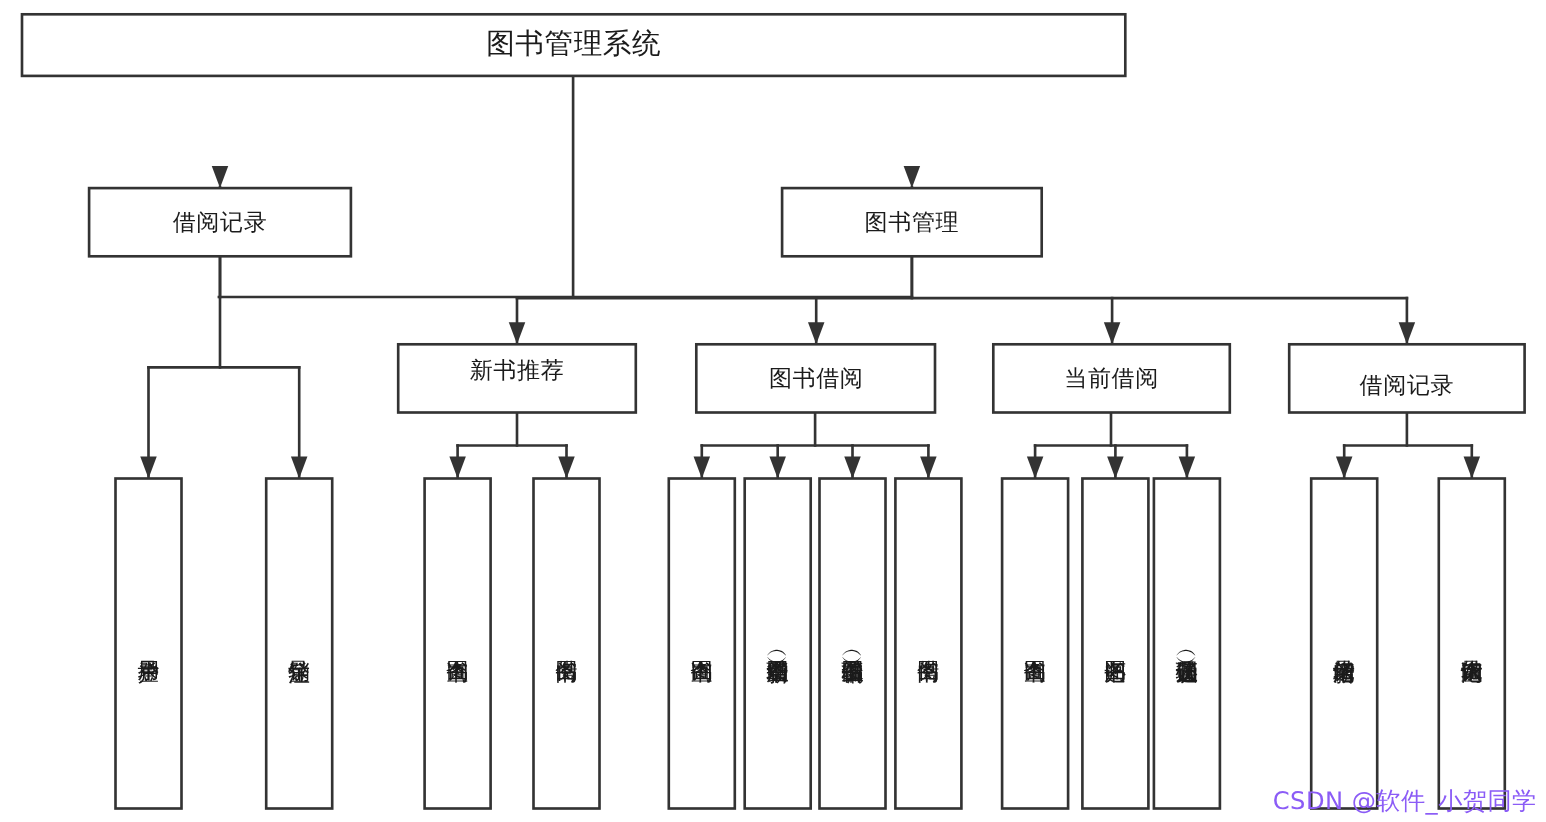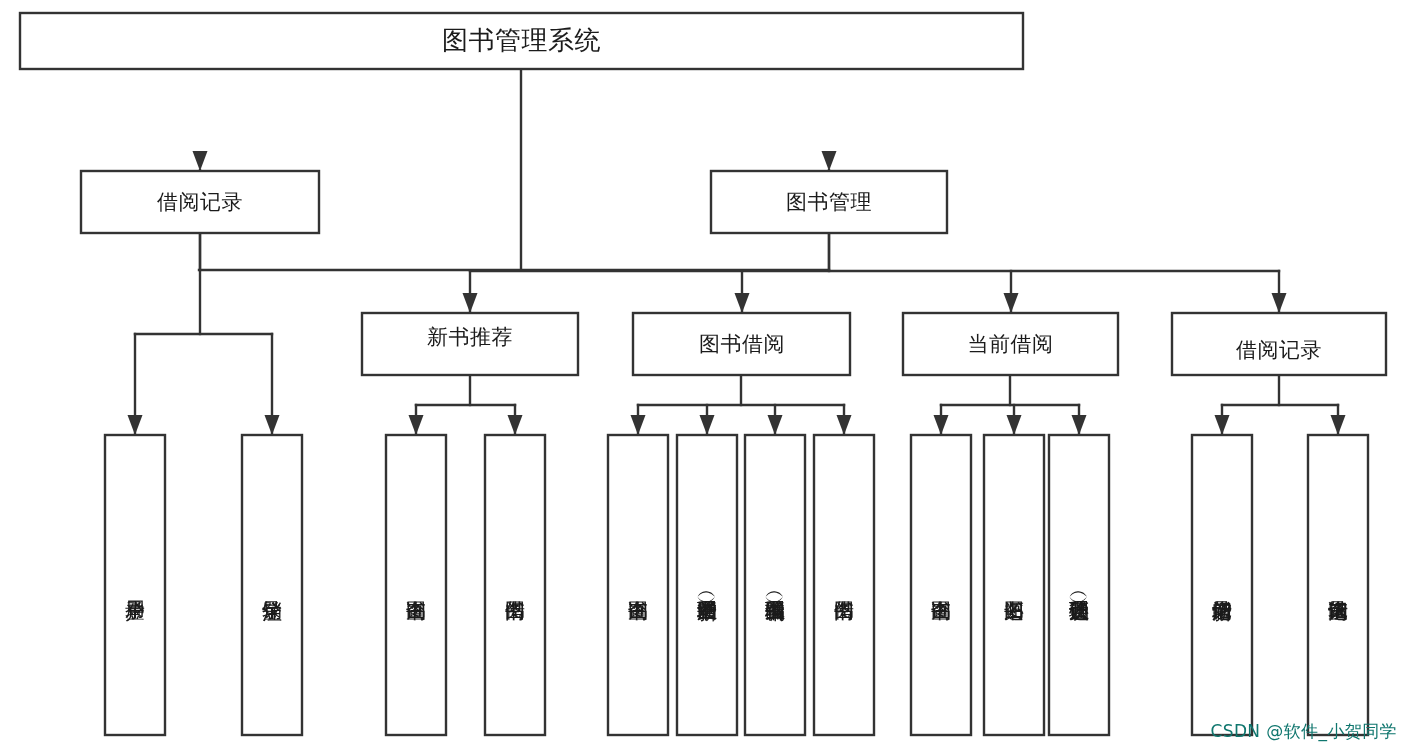--- a/index.html
+++ b/index.html
@@ -73,22 +73,22 @@
     text-orientation: upright;
     -webkit-writing-mode: vertical-rl;
     white-space: nowrap;
     font-family: "DejaVu Sans", "Liberation Sans", sans-serif;
     pointer-events: none;
   }
   .watermark {
     position: absolute;
     right: 8px;
     bottom: 4px;
-    color: #0f766e;
-    font-size: 17px;
+    color: #8b5cf6;
+    font-size: 22px;
     letter-spacing: 0.4px;
     font-family: "DejaVu Sans", "Liberation Sans", sans-serif;
     white-space: nowrap;
     user-select: none;
   }
 </style>
 </head>
 <body>
 
 <div id="diagram-root">

